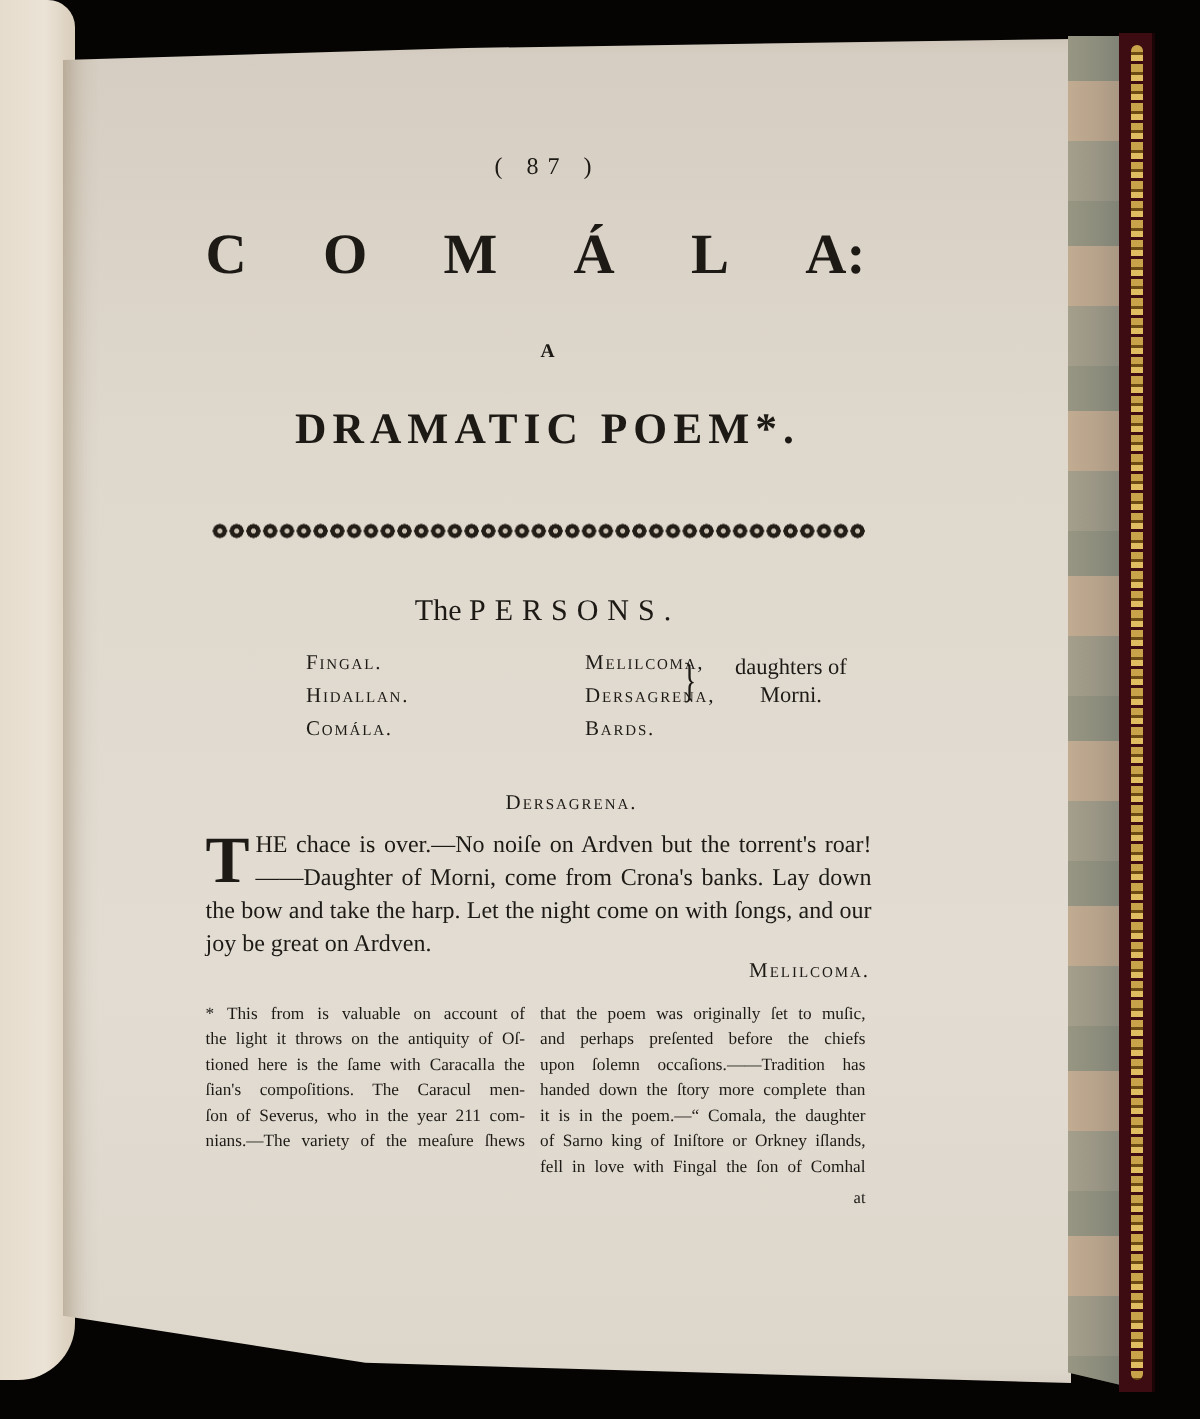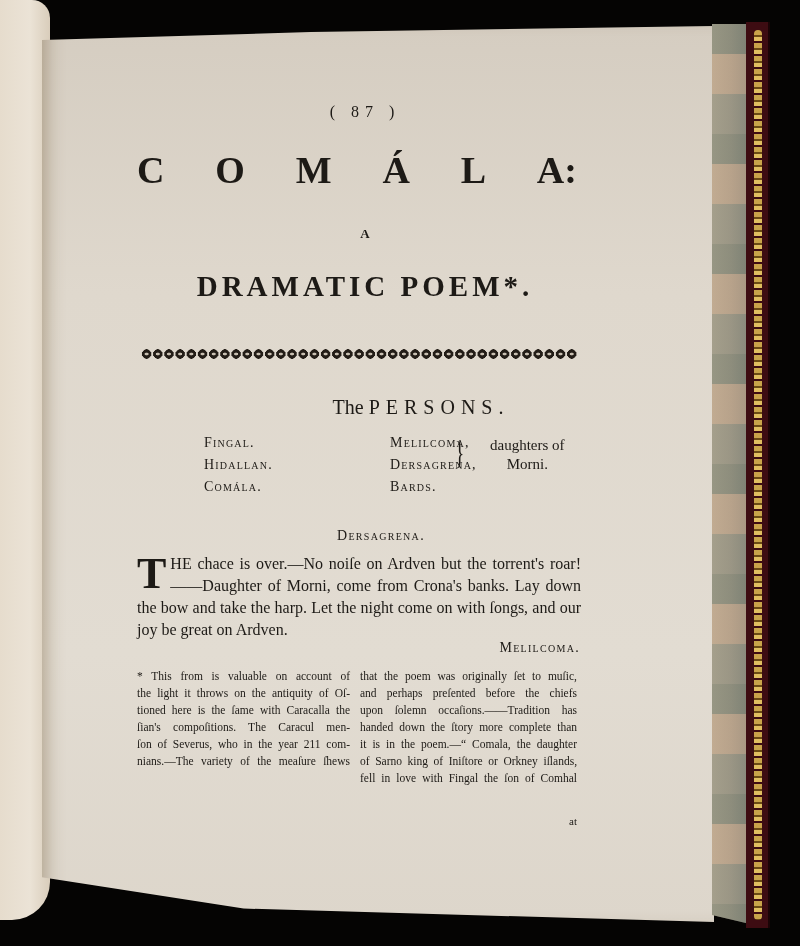--- a/index.html
+++ b/index.html
@@ -34,35 +34,35 @@
     background: repeating-linear-gradient(180deg,#c9a34a 0 5px,#6b4a14 5px 7px,#e0bd60 7px 11px,#3d0c12 11px 13px);
     border-radius:4px;
   }
   .content { position:absolute; left:0; top:0; width:800px; height:946px; }
   .folio { position:absolute; left:0; width:730px; top:103px; text-align:center; font-size:16px; letter-spacing:6px; }
   .title { position:absolute; left:137px; top:148px; width:440px; display:flex; justify-content:space-between; font-size:38px; font-weight:bold; }
   .a { position:absolute; left:0; width:730px; top:226px; text-align:center; font-size:13px; font-weight:bold; }
   .subtitle { position:absolute; left:0; width:730px; top:270px; text-align:center; font-size:29px; font-weight:bold; letter-spacing:4px; }
   .rule { position:absolute; left:141px; top:347px; width:436px; height:14px;
     background: radial-gradient(circle at 50% 50%, #c9c0b2 0 1.5px, #231d17 1.6px 4.6px, transparent 4.8px) 0 0/11.2px 14px repeat-x; }
-  .persons-h { position:absolute; left:12px; width:730px; top:396px; text-align:center; font-size:20px;padding-left:44px; }
+  .persons-h { position:absolute; left:0; width:730px; top:396px; text-align:center; font-size:20px; }
   .persons-h .sp { letter-spacing:6px; }
   .cast { position:absolute; font-size:14px; font-variant:small-caps; letter-spacing:1.2px; line-height:22px; }
   .cast.c1 { left:204px; top:432px; }
   .cast.c2 { left:351px; top:432px;margin-left:39px; }
   .brace { position:absolute; left:452px; top:434px; font-size:32px; line-height:38px; transform:scaleX(0.6); }
   .daughters { position:absolute; left:467px; top:436px; font-size:15px; line-height:19px; text-align:center;margin-left:23px; }
   .speaker1 { position:absolute; left:0; width:730px; top:528px; text-align:center; font-size:14px; font-variant:small-caps; letter-spacing:1.3px;padding-left:16px; }
   .verse { position:absolute; left:137px; top:553px; width:444px; font-size:16px; line-height:22px; text-align:justify; }
   .dropcap { float:left; font-size:44px; line-height:38px; font-weight:bold; margin:2px 4px 0 0; }
   .speaker2 { position:absolute; left:380px; width:200px; top:640px; text-align:right; font-size:14px; font-variant:small-caps; letter-spacing:1.3px; }
   .note { position:absolute; top:668px; width:213px; font-size:11.5px; line-height:17px; text-align:justify; text-align-last:justify; }
   .note.left { left:137px; }
   .note.right { left:360px; width:217px; }
-  .catch { position:absolute; left:540px; width:37px; top:793px; text-align:right; font-size:11px;margin-top:22px; }
+  .catch { position:absolute; left:540px; width:37px; top:793px; text-align:right; font-size:11px; }
 </style>
 </head>
 <body>
 
 <div class="left-page"></div>
 <div class="right-page"></div>
 <div class="edge"></div>
 <div class="board"></div>
 <div class="gilt"></div>
 

